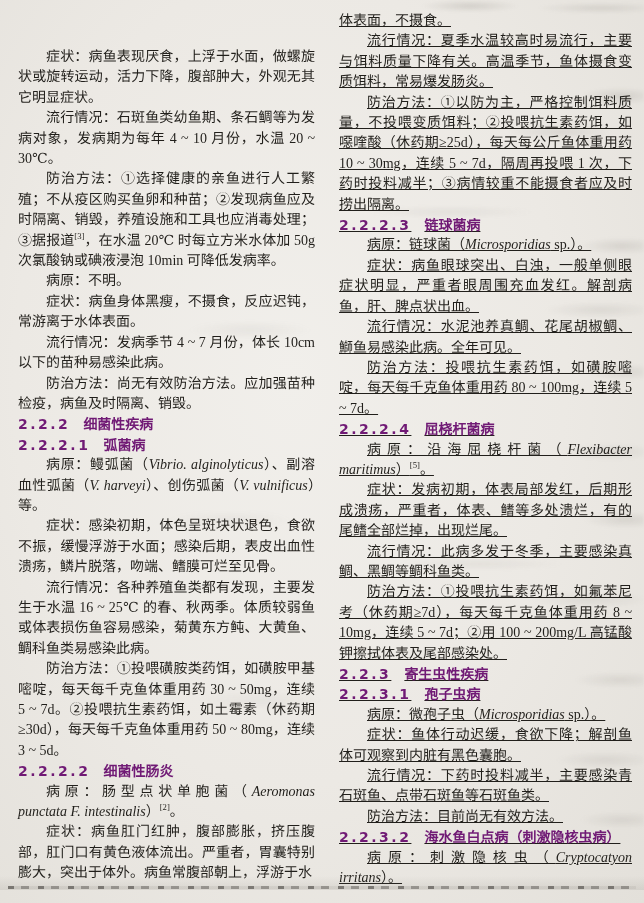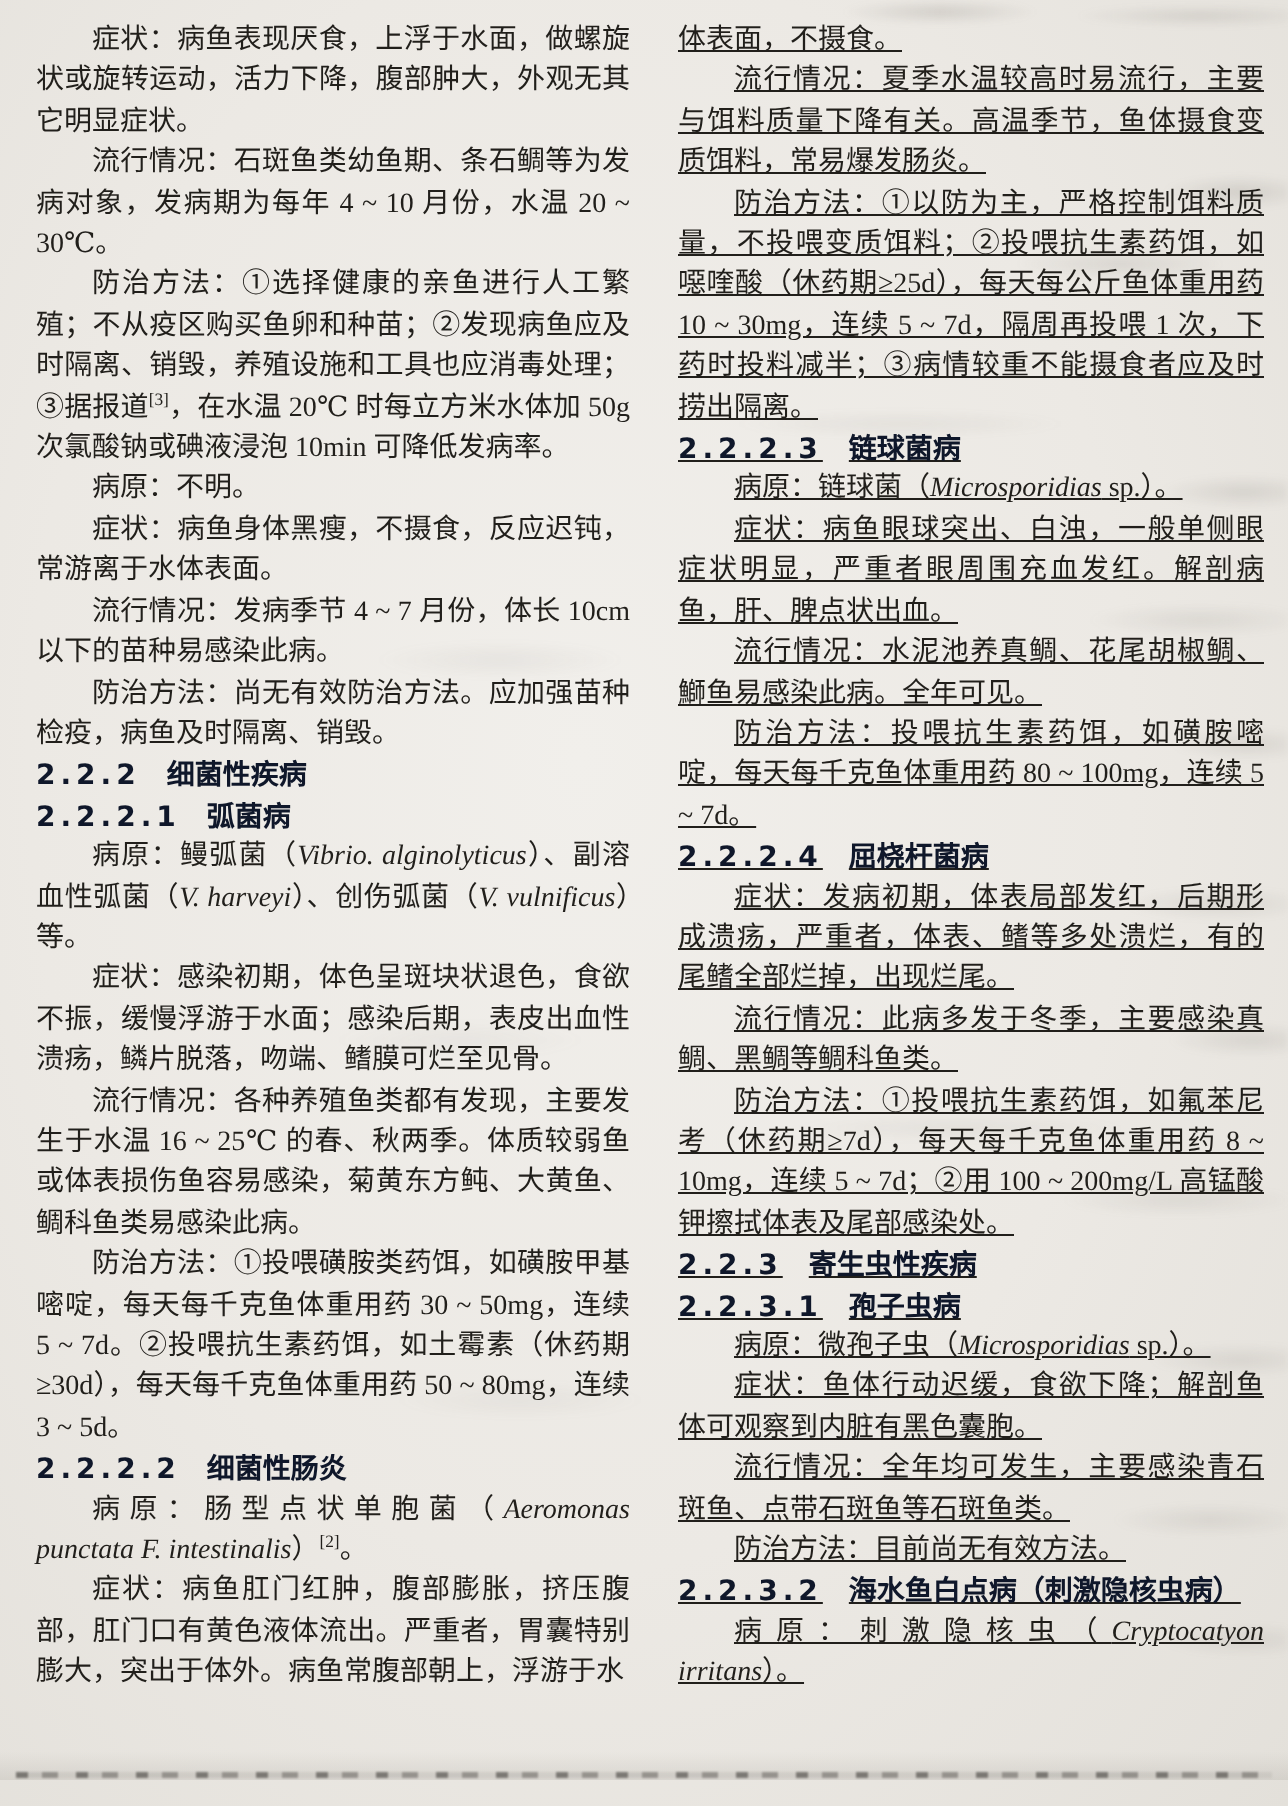--- a/index.html
+++ b/index.html
@@ -10,28 +10,28 @@
   }
   .page {
     position:absolute; inset:0;
     background: radial-gradient(ellipse at 45% 42%, #f1efeb 0%, #ece9e4 55%, #e3e0da 100%);
   }
   .col {
     position:absolute; top:11px;
     font-size:14px; line-height:20.4px; color:#211f1b;
     text-align:justify;
   }
-  .col-left  { left:18px;  width:297px; }
+  .col-left  { left:18px;  width:297px;margin-top:36px; }
   .col-right { left:339px; width:293px;text-decoration:underline; }
   p.body { margin:0; text-indent:2em; }
   p.body.no-indent { text-indent:0; }
   .heading {
     margin:0; font-size:14px; line-height:20.4px; font-weight:700;
     font-family:"DejaVu Sans","Liberation Sans",sans-serif;
-    color:#0f172a; text-align:left;
+    color:#701a75; text-align:left;
   }
   .h-num { letter-spacing:2.5px; margin-right:13px; }
   sup { font-size:0.62em; vertical-align:super; line-height:0; }
   i { font-style:italic; }
   
   .artifact { position:absolute; pointer-events:none; }
   .bleed {
     inset:0;
     filter:blur(1.5px);
     background:
@@ -88,27 +88,28 @@
 <div class="col col-right">
   <p class="body no-indent">体表面，不摄食。</p>
   <p class="body">流行情况：夏季水温较高时易流行，主要与饵料质量下降有关。高温季节，鱼体摄食变质饵料，常易爆发肠炎。</p>
   <p class="body">防治方法：①以防为主，严格控制饵料质量，不投喂变质饵料；②投喂抗生素药饵，如噁喹酸（休药期≥25d），每天每公斤鱼体重用药 10 ~ 30mg，连续 5 ~ 7d，隔周再投喂 1 次，下药时投料减半；③病情较重不能摄食者应及时捞出隔离。</p>
   <h3 class="heading"><span class="h-num">2.2.2.3</span><span class="h-title">链球菌病</span></h3>
   <p class="body">病原：链球菌（<i>Microsporidias</i> sp.）。</p>
   <p class="body">症状：病鱼眼球突出、白浊，一般单侧眼症状明显，严重者眼周围充血发红。解剖病鱼，肝、脾点状出血。</p>
   <p class="body">流行情况：水泥池养真鲷、花尾胡椒鲷、鰤鱼易感染此病。全年可见。</p>
   <p class="body">防治方法：投喂抗生素药饵，如磺胺嘧啶，每天每千克鱼体重用药 80 ~ 100mg，连续 5 ~ 7d。</p>
   <h3 class="heading"><span class="h-num">2.2.2.4</span><span class="h-title">屈桡杆菌病</span></h3>
+  <p class="body">病原：沿海屈桡杆菌（<i>Flexibacter maritimus</i>）<sup>[5]</sup>。</p>
   <p class="body">症状：发病初期，体表局部发红，后期形成溃疡，严重者，体表、鳍等多处溃烂，有的尾鳍全部烂掉，出现烂尾。</p>
   <p class="body">流行情况：此病多发于冬季，主要感染真鲷、黑鲷等鲷科鱼类。</p>
   <p class="body">防治方法：①投喂抗生素药饵，如氟苯尼考（休药期≥7d），每天每千克鱼体重用药 8 ~ 10mg，连续 5 ~ 7d；②用 100 ~ 200mg/L 高锰酸钾擦拭体表及尾部感染处。</p>
   <h3 class="heading"><span class="h-num">2.2.3</span><span class="h-title">寄生虫性疾病</span></h3>
   <h3 class="heading"><span class="h-num">2.2.3.1</span><span class="h-title">孢子虫病</span></h3>
   <p class="body">病原：微孢子虫（<i>Microsporidias</i> sp.）。</p>
   <p class="body">症状：鱼体行动迟缓，食欲下降；解剖鱼体可观察到内脏有黑色囊胞。</p>
-  <p class="body">流行情况：全年均可发生，主要感染青石斑鱼、点带石斑鱼等石斑鱼类。</p>
+  <p class="body">流行情况：下药时投料减半，主要感染青石斑鱼、点带石斑鱼等石斑鱼类。</p>
   <p class="body">防治方法：目前尚无有效方法。</p>
   <h3 class="heading"><span class="h-num">2.2.3.2</span><span class="h-title">海水鱼白点病（刺激隐核虫病）</span></h3>
   <p class="body">病原：刺激隐核虫（<i>Cryptocatyon irritans</i>）。</p>
 </div>
 
 <div class="artifact shadow-band"></div>
 <div class="artifact shadow-line"></div>
 
 </body></html>

